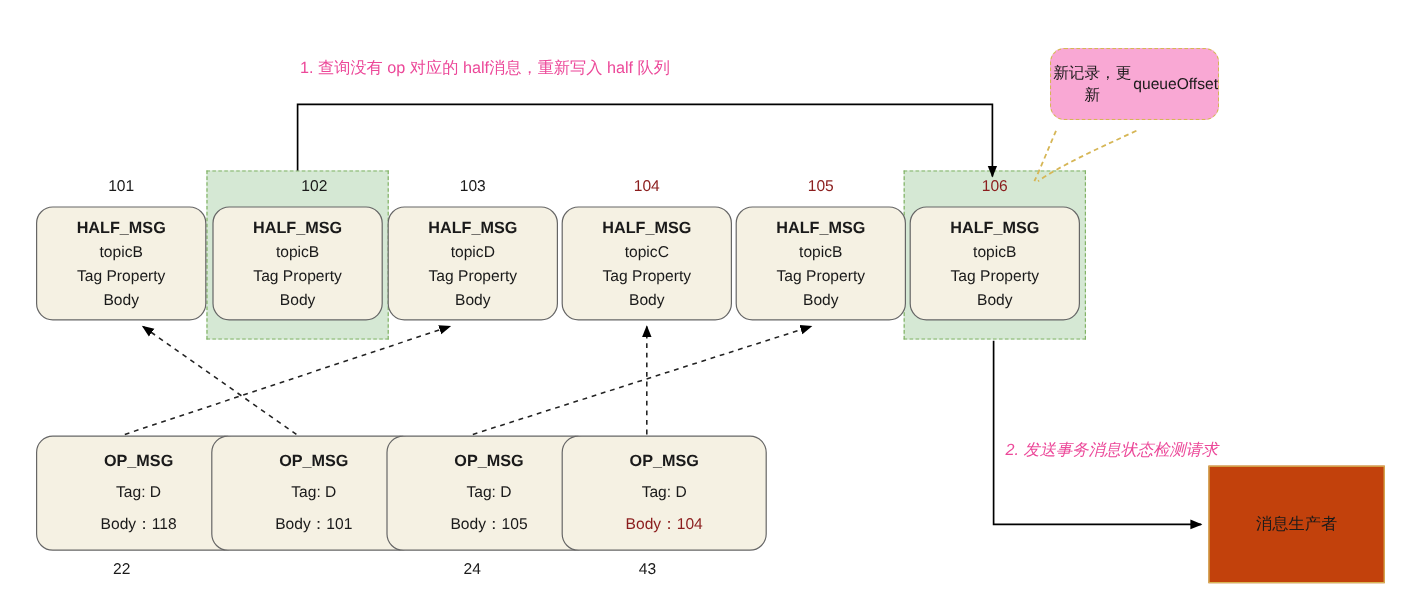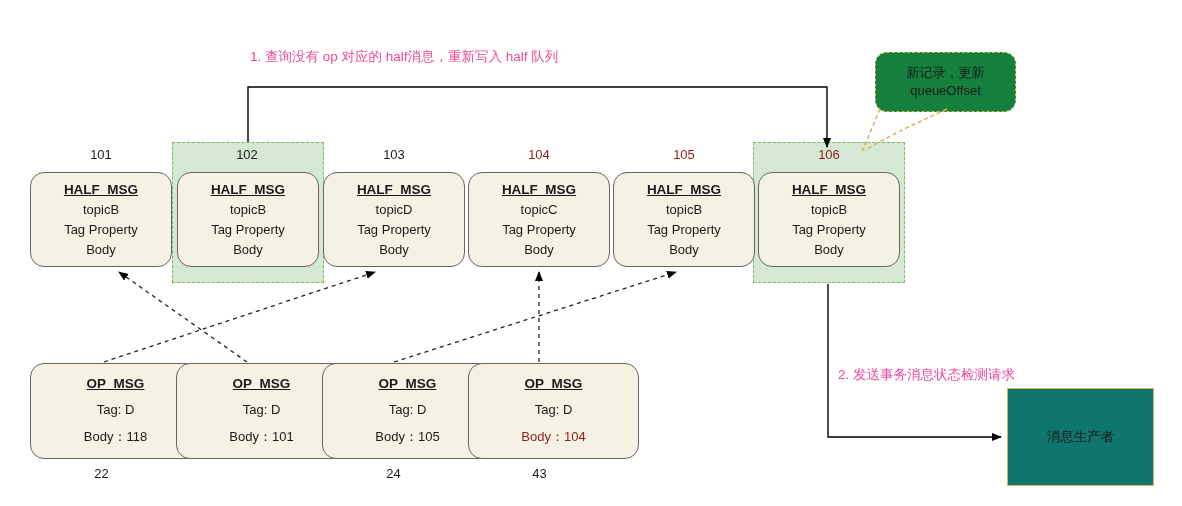--- a/index.html
+++ b/index.html
@@ -21,21 +21,21 @@
     display: flex;
     flex-direction: column;
     justify-content: space-around;
     align-items: center;
     text-align: center;
     font-size: 13px;
     color: #1a1a1a;
     padding: 6px 4px;
     z-index: 3;
   }
-  .msg-title { font-weight: bold; font-size: 13.5px; text-decoration: underline; }
+  .msg-title { font-weight: bold; font-size: 13.5px; }
   .half-box { top: 172px; width: 142px; height: 95px; }
   .op-box   { top: 363px; width: 171px; height: 96px; align-items: center; }
 
   
   .offset-label {
     position: absolute;
     width: 142px;
     height: 18px;
     text-align: center;
     font-weight: normal;
@@ -57,82 +57,82 @@
     height: 141px;
     background: #d5e8d4;
     border: 1px dashed #82b366;
     z-index: 1;
   }
 
   
   .bubble {
     position: absolute;
     left: 875px;
-    top: 52px;
+    top: 40px;
     width: 141px;
     height: 60px;
-    background: #15803d;
+    background: #f9a8d4;
     border: 1.5px dashed #d6b656;
     border-radius: 12px;
     display: flex;
-    flex-direction: column;
+    flex-direction: row;
     justify-content: center;
     align-items: center;
     font-size: 13px;
     color: #1a1a1a;
     line-height: 18px;
     z-index: 5;
     text-align: center;
   }
 
   
   .producer {
     position: absolute;
     left: 1007px;
     top: 388px;
     width: 147px;
     height: 98px;
-    background: #0f766e;
+    background: #c2410c;
     border: 1.5px solid #d6b656;
     display: flex;
     justify-content: center;
     align-items: center;
     font-size: 13.5px;
     color: #1a1a1a;
     z-index: 3;
   }
 
   .flow-label {
     position: absolute;
     font-size: 13.5px;
     color: #ec4899;
     white-space: nowrap;
     z-index: 5;
   }
   #step1-label { left: 250px; top: 48px; }
-  #step2-label { left: 838px; top: 366px; }
+  #step2-label { left: 838px; top: 366px; font-style: italic; }
 
   #connector-layer {
     position: absolute;
     left: 0; top: 0;
     width: 1182px; height: 506px;
     z-index: 6;
     pointer-events: none;
   }
 </style>
 </head>
 <body>
 
 <div id="canvas">
 
   <div class="highlight" style="left:172px"></div>
   <div class="highlight" style="left:753px"></div>
 
   <div class="offset-label half-offset" style="left:30px">101</div>
-  <div class="offset-label half-offset" style="left:176px">102</div>
+  <div class="offset-label half-offset" style="left:191px">102</div>
   <div class="offset-label half-offset" style="left:323px">103</div>
   <div class="offset-label half-offset red" style="left:468px">104</div>
   <div class="offset-label half-offset red" style="left:613px">105</div>
   <div class="offset-label half-offset red" style="left:758px">106</div>
 
   <div class="msg-box half-box" style="left:30px">
     <div class="msg-title">HALF_MSG</div>
     <div>topicB</div>
     <div>Tag Property</div>
     <div>Body</div>

